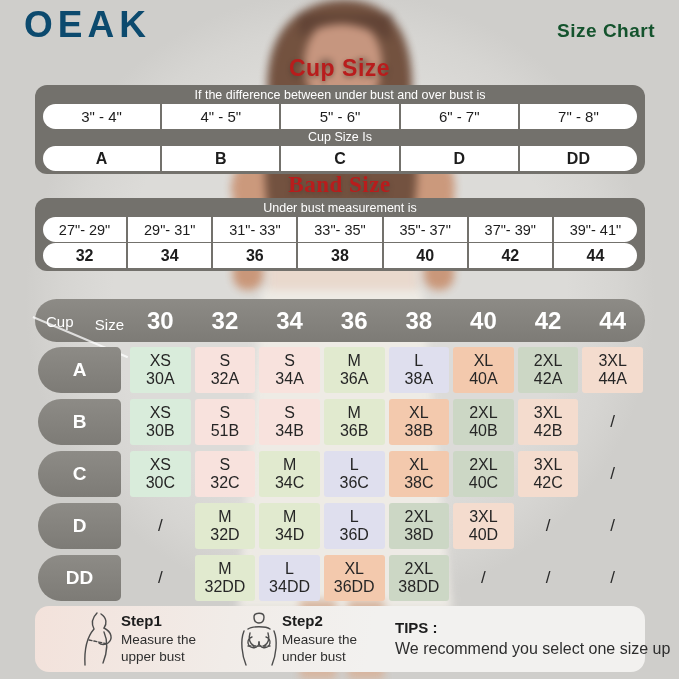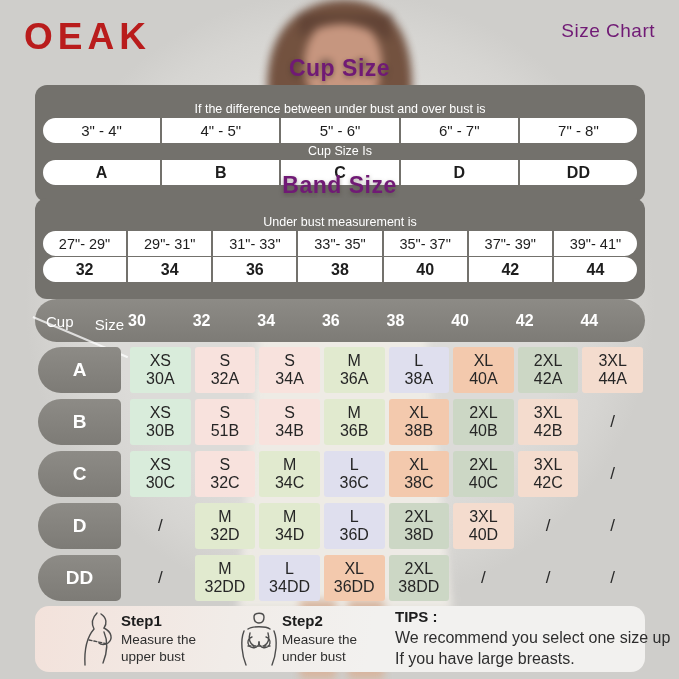--- a/index.html
+++ b/index.html
@@ -3,50 +3,50 @@
 <meta charset="utf-8">
 <style>
   html,body{margin:0;padding:0;background:#cfcecb;}
   .page{position:relative;width:679px;height:679px;overflow:hidden;
         font-family:"Liberation Sans","DejaVu Sans",sans-serif;background:#cfcecb;}
   .bg-circle{position:absolute;left:25px;top:-10px;width:630px;height:620px;border-radius:50%;
              background:radial-gradient(closest-side,#dcdbd8 72%,#d6d5d2 88%,#cfcecb 100%);}
   .model{position:absolute;inset:0;filter:blur(4px);opacity:.95;}
   .content{position:absolute;inset:0;z-index:2;}
 
-  .logo{position:absolute;left:24px;top:16px;color:#b91c1c;font-size:37px;font-weight:600;
+  .logo{position:absolute;left:24px;top:4px;color:#0c4a6e;font-size:37px;font-weight:600;
         letter-spacing:5px;}
-  .page-title{position:absolute;right:24px;top:20px;color:#701a75;font-size:19px;font-weight:400;
+  .page-title{position:absolute;right:24px;top:20px;color:#14532d;font-size:19px;font-weight:700;
         letter-spacing:.5px;}
 
-  .section-title{position:absolute;left:0;width:100%;text-align:center;color:#701a75;
+  .section-title{position:absolute;left:0;width:100%;text-align:center;color:#b91c1c;
         font-size:23px;font-weight:bold;letter-spacing:.5px;
         text-shadow:0 2px 4px rgba(70,60,50,.5);}
-  .cup-title{top:55px;} .band-title{top:172px;}
+  .cup-title{top:55px;} .band-title{top:172px;font-family:Liberation Serif, serif;}
 
   .darkbox{position:absolute;left:35px;width:598px;background:#73716c;border-radius:12px;
-           padding:16px 6px;}
+           padding:2px 6px;}
   .cup-box{top:85px;} .band-box{top:198px;}
   .box-header{color:#fff;font-size:12.5px;text-align:center;height:15px;line-height:15px;margin:1px 0;}
   .pill-row{display:flex;height:25px;margin:1px 2px;border-radius:13px;overflow:hidden;}
   .pill-cell{flex:1;background:#fff;display:flex;align-items:center;justify-content:center;
              font-size:15px;font-weight:500;color:#1d1d1d;border-left:2px solid #73716c;}
   .pill-cell:first-child{border-left:none;}
   .band-box .pill-cell{font-size:14.5px;}
   .cup-box .pill-row:last-child .pill-cell,.band-box .pill-row:last-child .pill-cell{font-weight:bold;font-size:16px;}
 
   .grid-header{position:absolute;left:35px;top:299px;width:610px;height:43px;border-radius:22px;
         background:linear-gradient(#8d8b86,#7d7b76);display:grid;
         grid-template-columns:93px repeat(8,1fr);align-items:center;}
   .corner{position:relative;height:100%;color:#fff;}
   .corner-size{position:absolute;top:17px;right:4px;font-size:15px;}
   .corner-cup{position:absolute;bottom:12px;left:11px;font-size:15px;}
   .corner-line{position:absolute;left:-2px;top:17px;width:103px;height:1.5px;
         background:rgba(255,255,255,.75);transform:rotate(23deg);transform-origin:left center;}
-  .col-num{color:#fff;font-size:16px;font-weight:bold;}
+  .col-num{text-align:center;color:#fff;font-size:24px;font-weight:bold;}
 
   .grid-rows{position:absolute;left:35px;top:347px;width:610px;}
   .grid-row{display:grid;grid-template-columns:93px repeat(8,1fr);height:46px;margin-bottom:6px;}
   .row-label{background:linear-gradient(#8d8b86,#7d7b76);border-radius:23px 5px 5px 23px;
         margin:0 7px 0 3px;display:flex;align-items:center;justify-content:center;
         color:#fff;font-size:19px;font-weight:bold;}
   .size-cell{margin:0 2px;border-radius:3px;display:flex;flex-direction:column;
         align-items:center;justify-content:center;line-height:1.15;color:#262626;}
   .size-name,.size-code{font-size:16px;font-weight:500;}
   .size-cell.empty{background:transparent;font-size:17px;color:#2a2a2a;}
@@ -332,18 +332,17 @@
         </g>
       </svg>
       <div class="step-text t2">
         <div class="step-title">Step2</div>
         <div class="step-line">Measure the</div>
         <div class="step-line">under bust</div>
       </div>
       <div class="tips">
         <div class="tips-title">TIPS :</div>
         <div class="tips-line">We recommend you select one size up</div>
-        <div class="tips-line">If you have large breasts.</div>
       </div>
     </footer>
 
   </div>
 </div>
 
 </body></html>

